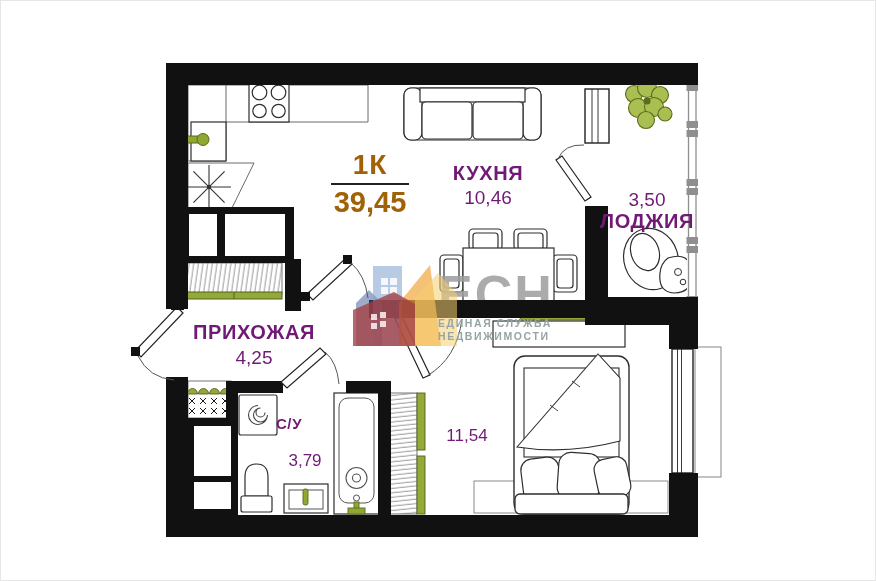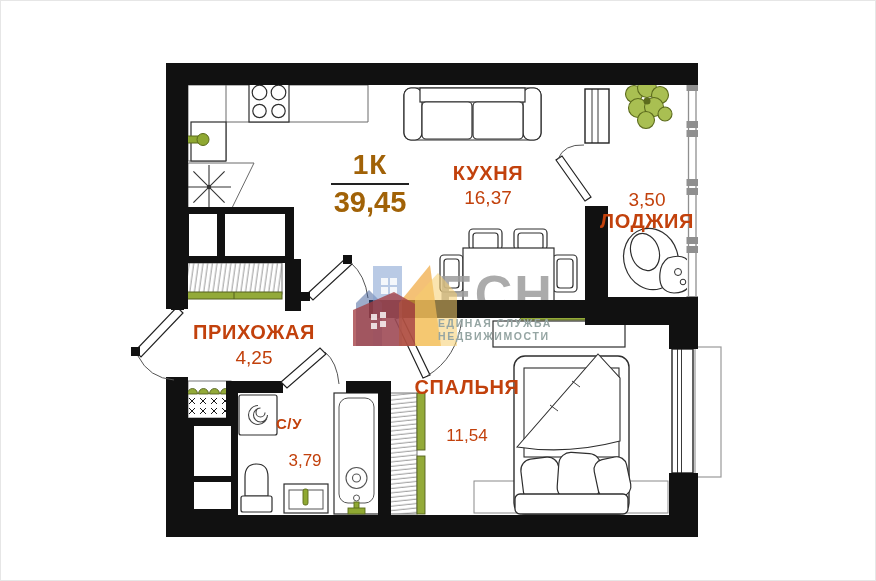--- a/index.html
+++ b/index.html
@@ -1,19 +1,19 @@
 <!DOCTYPE html>
 <html><head>
 <meta charset="utf-8">
 <style>
   html,body{margin:0;padding:0;background:#fff;}
   .canvas{position:relative;width:876px;height:581px;background:#fff;overflow:hidden;
           font-family:"Liberation Sans",sans-serif;box-sizing:border-box;border:1px solid #e6e6e6;}
   .canvas svg{position:absolute;left:0;top:0;}
-  .lbl{position:absolute;transform:translate(-50%,-50%);white-space:nowrap;color:#c2410c;text-align:right;}
+  .lbl{position:absolute;transform:translate(-50%,-50%);white-space:nowrap;color:#701a75;text-align:right;}
   .room-name{font-weight:700;font-size:20px;letter-spacing:.6px;}
   .room-area{font-weight:500;font-size:19px;}
   .title-block{position:absolute;left:318px;top:148px;width:102px;text-align:center;color:#a16207;}
   .title-type{font-weight:700;font-size:28px;letter-spacing:1px;}
   .title-line{width:78px;margin:2px auto 1px auto;border-bottom:2px solid #222;}
   .title-area{font-weight:700;font-size:29px;}
   .wm-sub{position:absolute;left:437px;top:316px;color:#95a5a3;font-size:10.5px;font-weight:700;
           letter-spacing:1.6px;line-height:13px;}
 </style>
 </head>
@@ -270,32 +270,31 @@
   </g>
 </svg>
 
 <div class="title-block">
   <div class="title-type">1К</div>
   <div class="title-line"></div>
   <div class="title-area">39,45</div>
 </div>
 
 <div class="lbl room-name" style="left:487px;top:172px;">КУХНЯ</div>
-<div class="lbl room-area" style="left:487px;top:197px;">16,37</div>
+<div class="lbl room-area" style="left:487px;top:197px;">10,46</div>
 
 <div class="lbl room-name" style="left:646px;top:172px;margin-top:48px;">ЛОДЖИЯ</div>
 <div class="lbl room-area" style="left:646px;top:199px;">3,50</div>
 
 <div class="lbl room-name" style="left:253px;top:331px;">ПРИХОЖАЯ</div>
 <div class="lbl room-area" style="left:253px;top:357px;">4,25</div>
 
 <div class="lbl room-name" style="left:288px;top:422px;font-size:15px;">С/У</div>
 <div class="lbl room-area" style="left:304px;top:460px;font-size:17px;">3,79</div>
 
-<div class="lbl room-name" style="left:466px;top:386px;">СПАЛЬНЯ</div>
 <div class="lbl room-area" style="left:466px;top:407px;font-size:17px;margin-top:28px;">11,54</div>
 
 <div class="wm-sub">
   <div>ЕДИНАЯ СЛУЖБА</div>
   <div>НЕДВИЖИМОСТИ</div>
 </div>
 
 </div>
 
 </body></html>

